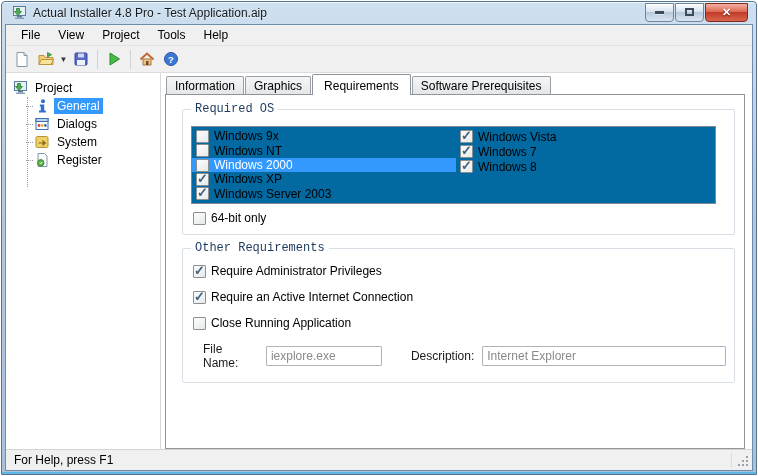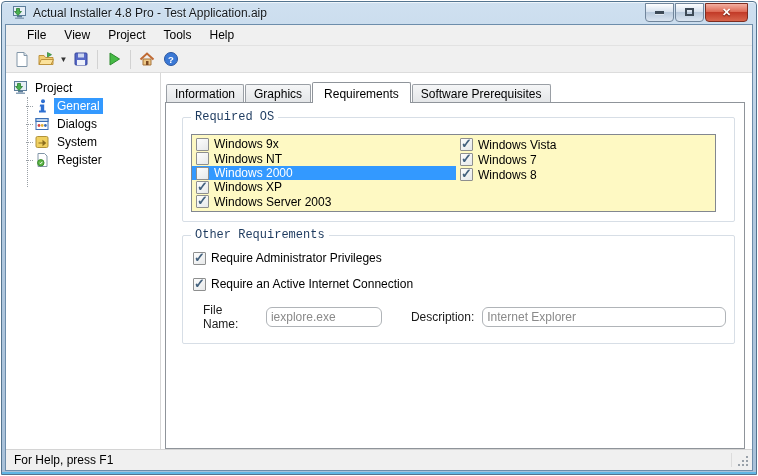--- a/index.html
+++ b/index.html
@@ -23,21 +23,21 @@
     display:flex; align-items:center; justify-content:center; cursor:default; position:relative;}
   .win-btn.close{ width:43px; border-color:#7e2d20;
     background:linear-gradient(#f3b0a2,#dd6a55 45%,#c23b28 50%,#d8654c); }
   .glyph-min{ width:9px; height:3px; background:#3d4a57; box-shadow:0 1px 0 #ffffff88; }
   .glyph-max{ width:9px; height:8px; border:2px solid #3d4a57; background:#fff0; }
   .glyph-close{ color:#fff; font-weight:bold; font-size:11px; text-shadow:0 1px 1px #5a1008; }
 
   .client{ flex:1; min-height:0; border:1px solid #6d8dab; background:#f0f0f0;
     display:flex; flex-direction:column; }
 
-  .menubar{ height:21px; display:flex; align-items:center; padding:0 12px;
+  .menubar{ height:21px; display:flex; align-items:center; padding:0 6px;
     background:#f0f0f0; border-bottom:1px solid #e2e2e2; }
   .menu-item{ padding:2px 9px; cursor:default; }
 
   .toolbar{ height:27px; display:flex; align-items:center; padding:0 4px;
     background:#f0f0f0; border-bottom:1px solid #dcdcdc; }
   .tb-btn{ width:24px; height:23px; display:flex; align-items:center; justify-content:center;
     border:1px solid transparent; border-radius:2px; }
   .tb-dd{ width:11px; height:23px; display:flex; align-items:center; justify-content:center;
     font-size:8px; color:#333; }
   .tb-sep{ width:1px; height:19px; background:#d2d2d2; margin:0 4px; }
@@ -49,57 +49,57 @@
   .tree-vline{ position:absolute; left:21px; top:24px; height:90px;
     border-left:1px dotted #9aa0a6; }
   .tree-row{ height:18px; display:flex; align-items:center; cursor:default; position:relative; z-index:1; }
   .tree-row .t-icon{ width:16px; height:16px; margin-right:4px; flex:none; }
   .tree-root .t-icon{ margin-left:0; }
   .tree-child{ padding-left:14px; }
   .tree-stub{ width:7px; border-top:1px dotted #9aa0a6; margin-right:1px; flex:none; }
   .tree-label{ padding:1px 3px; white-space:nowrap; }
   .tree-label.selected{ background:#3399ff; color:#fff; }
 
-  .tabarea{ flex:1; min-width:0; display:flex; flex-direction:column; padding:8px 7px 0 4px; }
+  .tabarea{ flex:1; min-width:0; display:flex; flex-direction:column; padding:0 7px 0 4px; }
   .tabstrip{ display:flex; align-items:flex-end; height:21px; padding-left:1px; position:relative; z-index:2; }
   .tab{ border:1px solid #9a9fa5; border-bottom:none; border-radius:2px 2px 0 0;
     background:linear-gradient(#f5f6f7,#e4e6e8); padding:2px 8px 3px; margin-right:1px;
     height:18px; cursor:default; white-space:nowrap; }
   .tab.active{ background:#fff; height:21px; padding:4px 11px 3px; margin-bottom:-1px;
     border-color:#8f949a; }
   .tabbody{ flex:1; min-height:0; border:1px solid #8f949a; background:#fff;
     padding:14px 9px 0 16px; position:relative; z-index:1; }
 
   .group{ position:relative; border:1px solid #d7dee6; border-radius:2px; }
   .group-label{ position:absolute; top:-8px; left:8px; background:#fff; padding:0 4px;
     color:#1d3a5f;font-family:Liberation Mono, monospace; }
   .group-os{ padding:16px 8px 9px; margin-bottom:13px; }
   .group-other{ padding:15px 8px 12px; }
 
-  .os-list{ display:flex; border:1px solid #828790; background:#fef9c3;
+  .os-list{ display:flex; border:1px solid #828790; background:#0369a1;
     margin-right:10px; height:78px; padding:2px 0; overflow:hidden; }
   .os-col{ display:flex; flex-direction:column; }
   .os-col-left{ width:264px; }
   .os-col-right{ flex:1; }
   .os-row{ height:15px; display:flex; align-items:center; padding-left:4px; cursor:default; }
   .os-row.selected{ background:#3399ff; color:#fff; }
 
   .cb{ width:13px; height:13px; flex:none; border:1px solid #8e8f8f; border-radius:1px;
     background:linear-gradient(145deg,#fdfdfd,#e7e9ea); position:relative; margin-right:5px; }
   .cb .tick{ display:none; position:absolute; left:0px; top:-3px; font-size:13px;
     font-weight:bold; color:#44627e; }
   .cb.checked .tick{ display:block; }
 
   .cb-row{ display:flex; align-items:center; cursor:default; }
   .bit64-row{ margin:7px 0 0 2px; }
   .other-row{ margin:0 0 12px 2px; }
 
   .fields-row{ display:flex; align-items:center; margin:4px 0 0 12px; }
   .field-label{ color:#1a1a1a; margin-right:8px; }
-  .tb-input{ height:20px; border:1px solid #b0b4b8; border-radius:6px; background:#fff;
+  .tb-input{ height:20px; border:1px solid #b0b4b8; border-radius:1px; background:#fff;
     color:#8a8a8a; font-family:"Liberation Sans",sans-serif; font-size:12px; padding:0 4px; }
   .input-file{ width:116px; margin-right:29px; }
   .input-desc{ width:257px; }
 
   .statusbar{ height:21px; background:#f0f0f0; border-top:1px solid #d4d4d4;
     display:flex; align-items:center; padding:0 8px; position:relative; }
   .status-sep{ position:absolute; right:20px; top:3px; bottom:3px; width:1px; background:#dcdcdc; }
   .grip{ position:absolute; right:3px; bottom:3px; width:12px; height:12px; }
   .grip i{ position:absolute; left:1px; top:1px; width:2px; height:2px; background:transparent;
     box-shadow:8px 0 0 #99a1a9, 4px 4px 0 #99a1a9, 8px 4px 0 #99a1a9,
@@ -291,36 +291,44 @@
                 </div>
                 <div class="os-row">
                   <span class="cb checked">
                       <span class="tick">✓</span>
                     </span>
                   <span>Windows 8</span>
                 </div>
               </div>
             </div>
 
+            <div class="cb-row bit64-row">
+              <span class="cb"></span>
+              <span>64-bit only</span>
+            </div>
           </div>
 
           <div class="group group-other">
             <span class="group-label">Other Requirements</span>
 
             <div class="cb-row other-row">
               <span class="cb checked">
                   <span class="tick">✓</span>
                 </span>
               <span>Require Administrator Privileges</span>
             </div>
             <div class="cb-row other-row">
               <span class="cb checked">
                   <span class="tick">✓</span>
                 </span>
               <span>Require an Active Internet Connection</span>
+            </div>
+            <div class="cb-row other-row">
+              <span class="cb"></span>
+              <span>Close Running Application</span>
             </div>
 
             <div class="fields-row">
               <span class="field-label">File Name:</span>
               <input class="tb-input input-file" type="text" value="iexplore.exe" style="">
               <span class="field-label">Description:</span>
               <input class="tb-input input-desc" type="text" value="Internet Explorer" style="">
             </div>
           </div>
 

